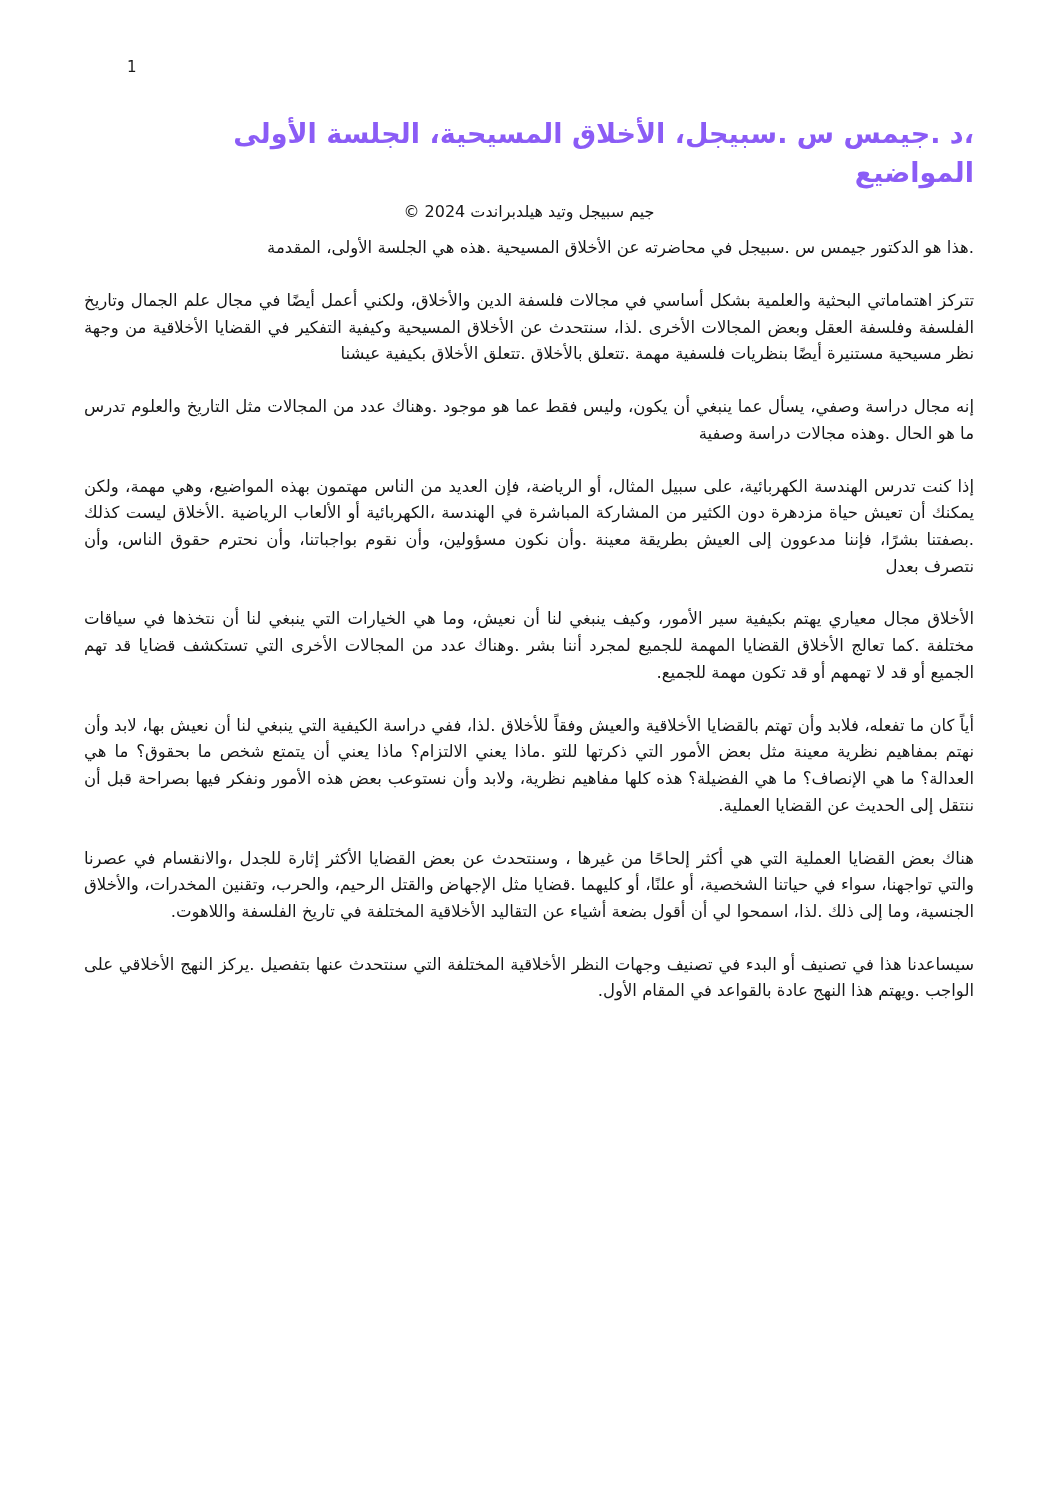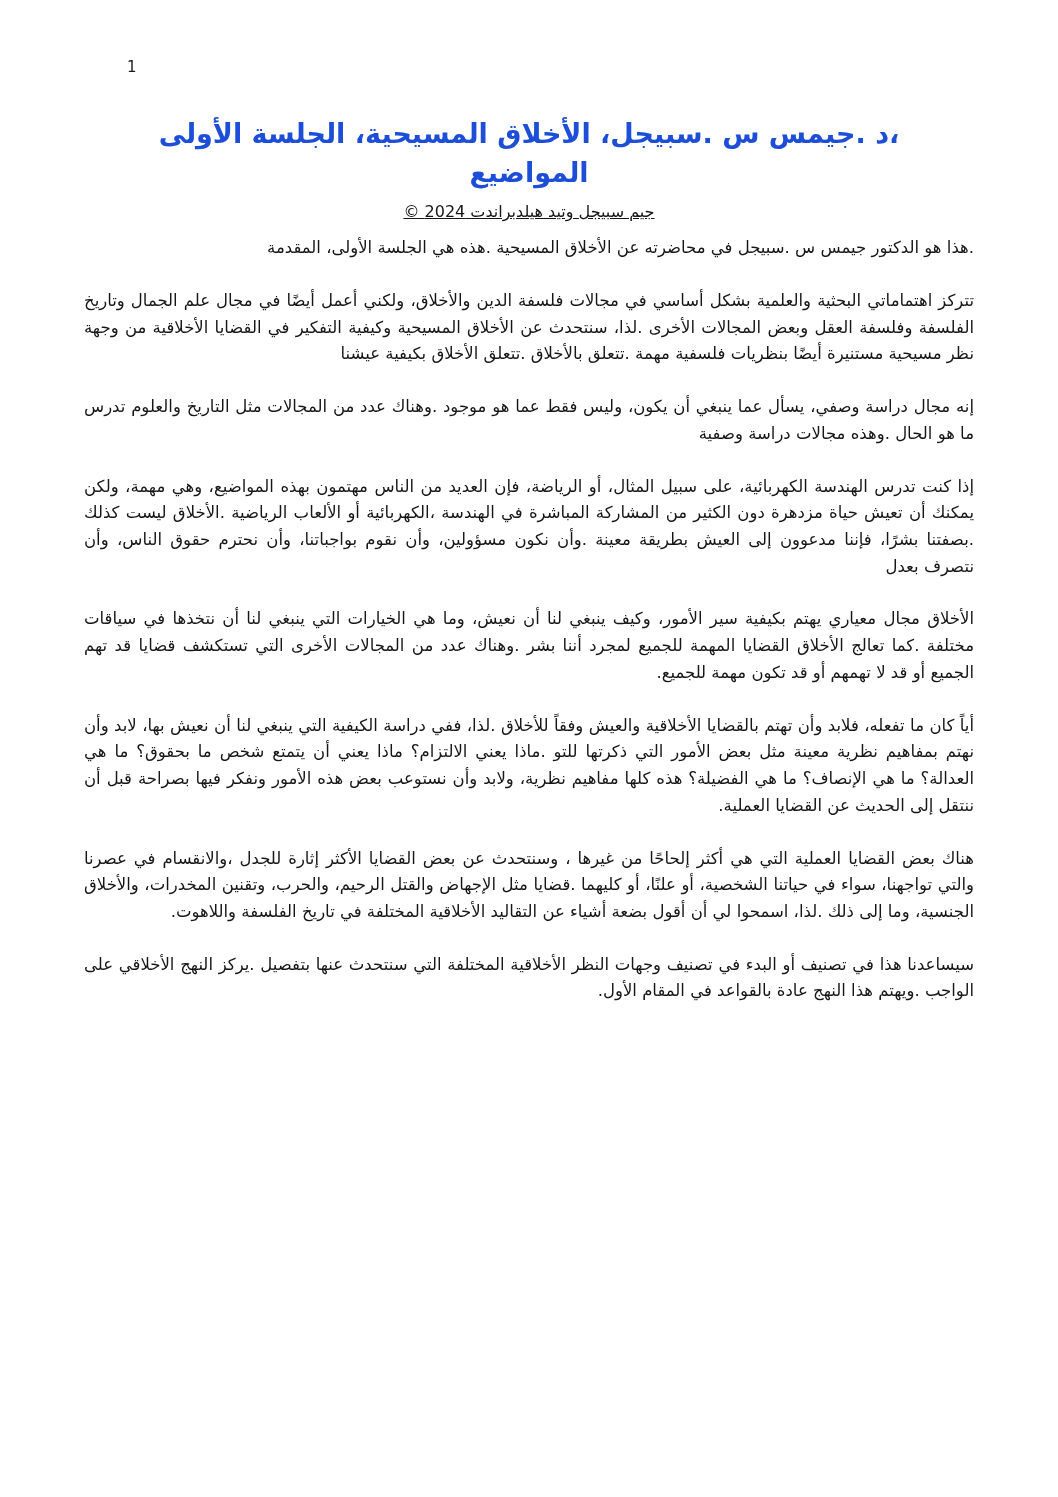--- a/index.html
+++ b/index.html
@@ -24,32 +24,31 @@
     left: 127px;
     font-size: 15px;
     direction: ltr;
     color: #1a1a1a;
   }
   .content {
     direction: rtl;
   }
   .doc-title {
     margin-top: 58px;
-    text-align: center;
+    text-align: right;
     font-size: 27px;
     font-weight: bold;
     line-height: 1.45;
-    color: #1d4ed8;
+    color: #8b5cf6;
   }
   .byline {
     margin-top: 10px;
     text-align: center;
     font-size: 16px;
     color: #161616;
-    text-decoration: underline;
   }
   .body-text {
     margin-top: 14px;
     font-size: 16.5px;
     line-height: 1.62;
     text-align: justify;
   }
   .body-text p {
     margin-bottom: 26px;
   }

